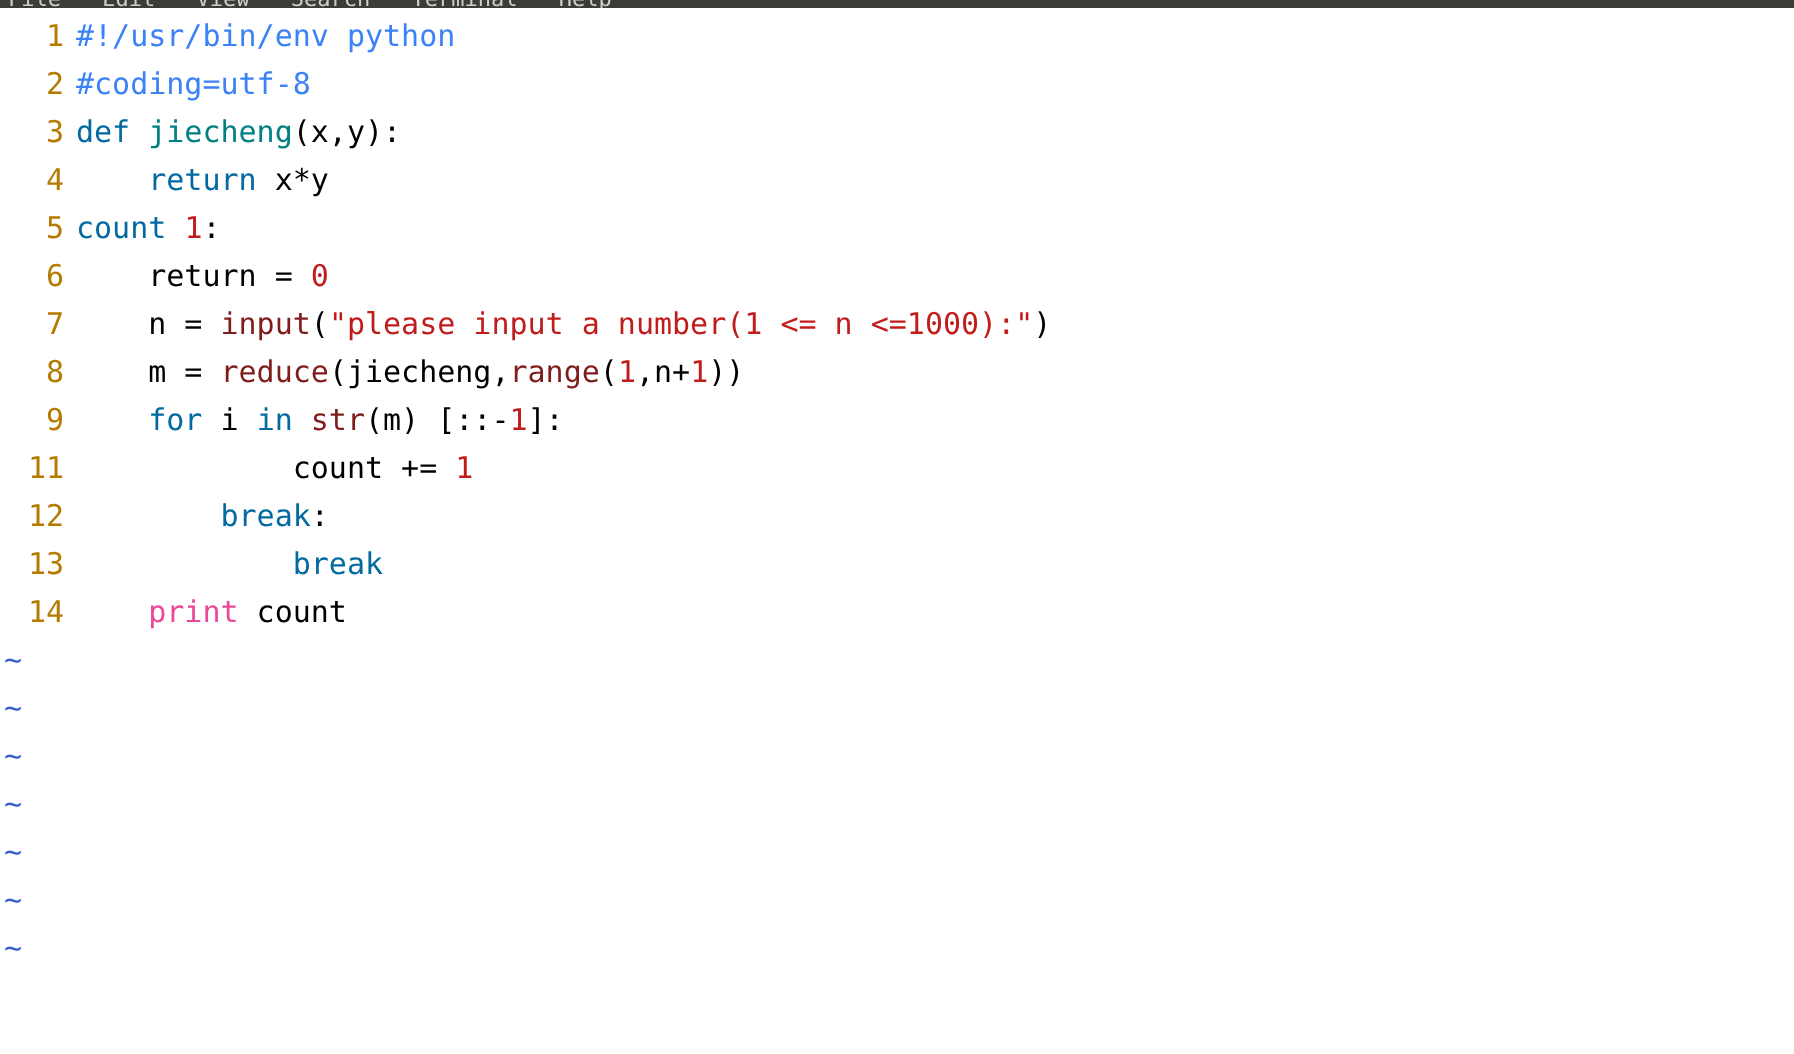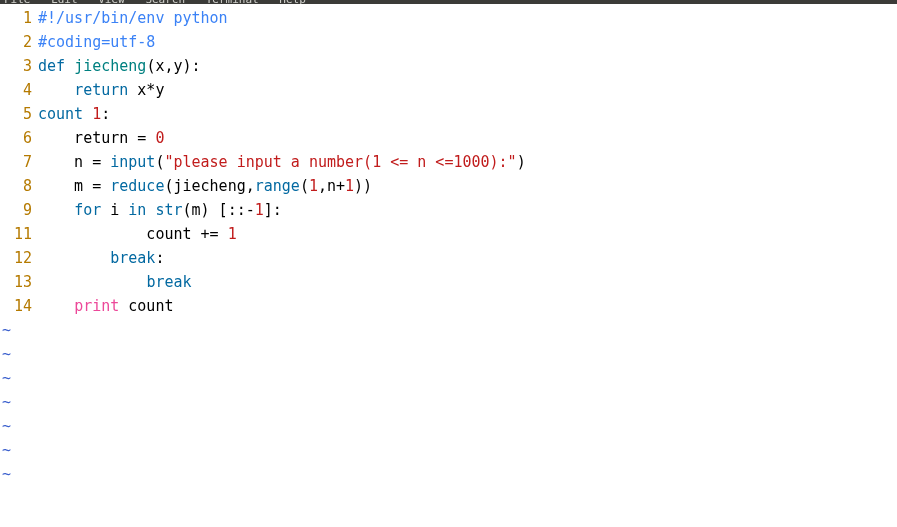--- a/index.html
+++ b/index.html
@@ -38,21 +38,21 @@
     text-align: right;
     color: #b57a00;
     padding-right: 6px;
     user-select: none;
     flex-shrink: 0;
   }
   .code { flex: 1; }
   .tok-comment { color: #3b82f6; }
   .tok-keyword { color: #0369a1; }
   .tok-funcname { color: #008080; }
-  .tok-builtin { color: #0369a1; text-align: center; }
+  .tok-builtin { color: #7f1d1d; text-align: center; }
   .tok-string { color: #c11c1c; }
   .tok-number { color: #c11c1c; }
   .tok-ident { color: #000000; text-align: center; }
   .tok-print { color: #ec4899; }
   .cursor-block {
     background: #a97808;
     color: #ffffff;
     display: inline-block;
   }
   .tilde-line {

